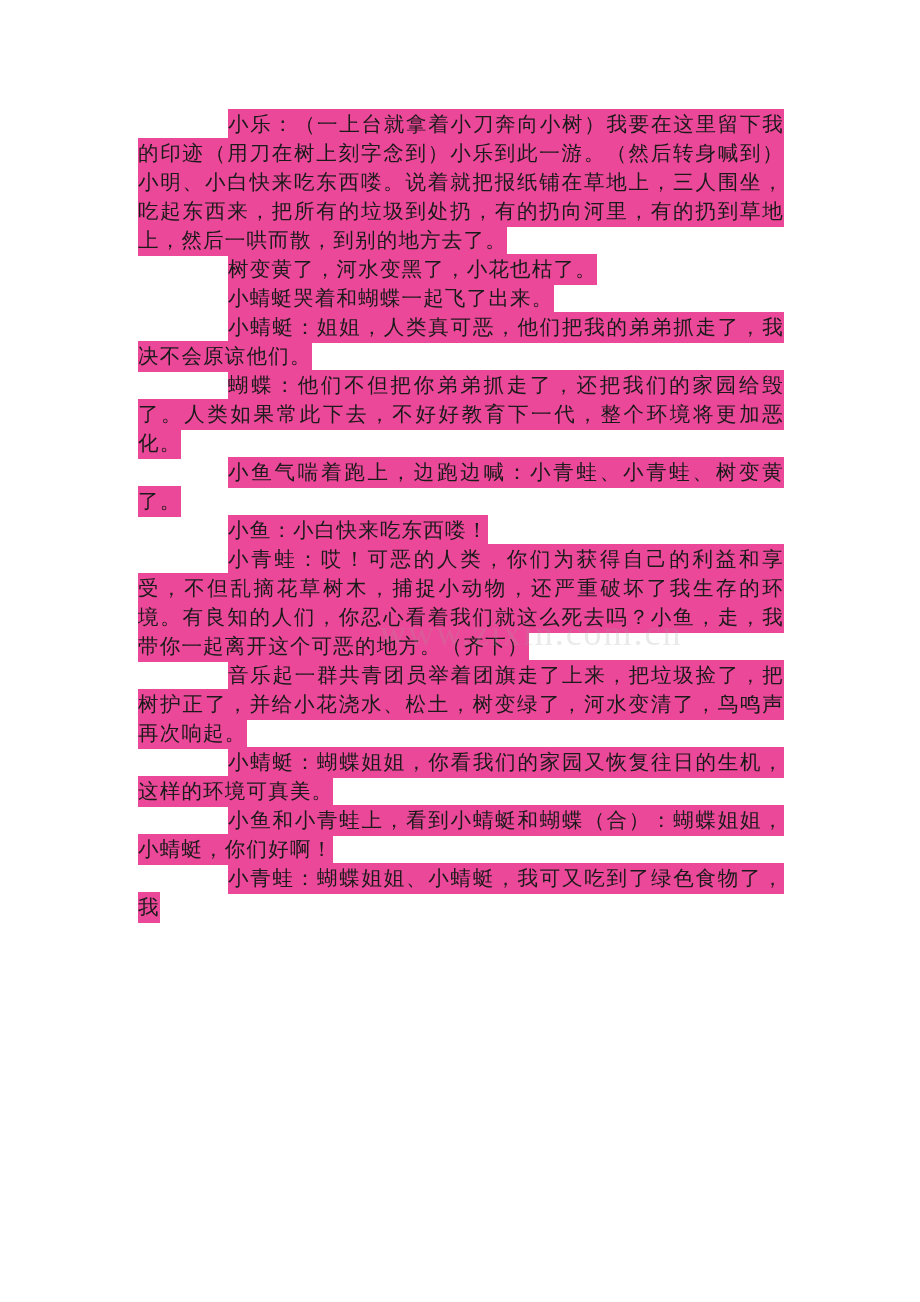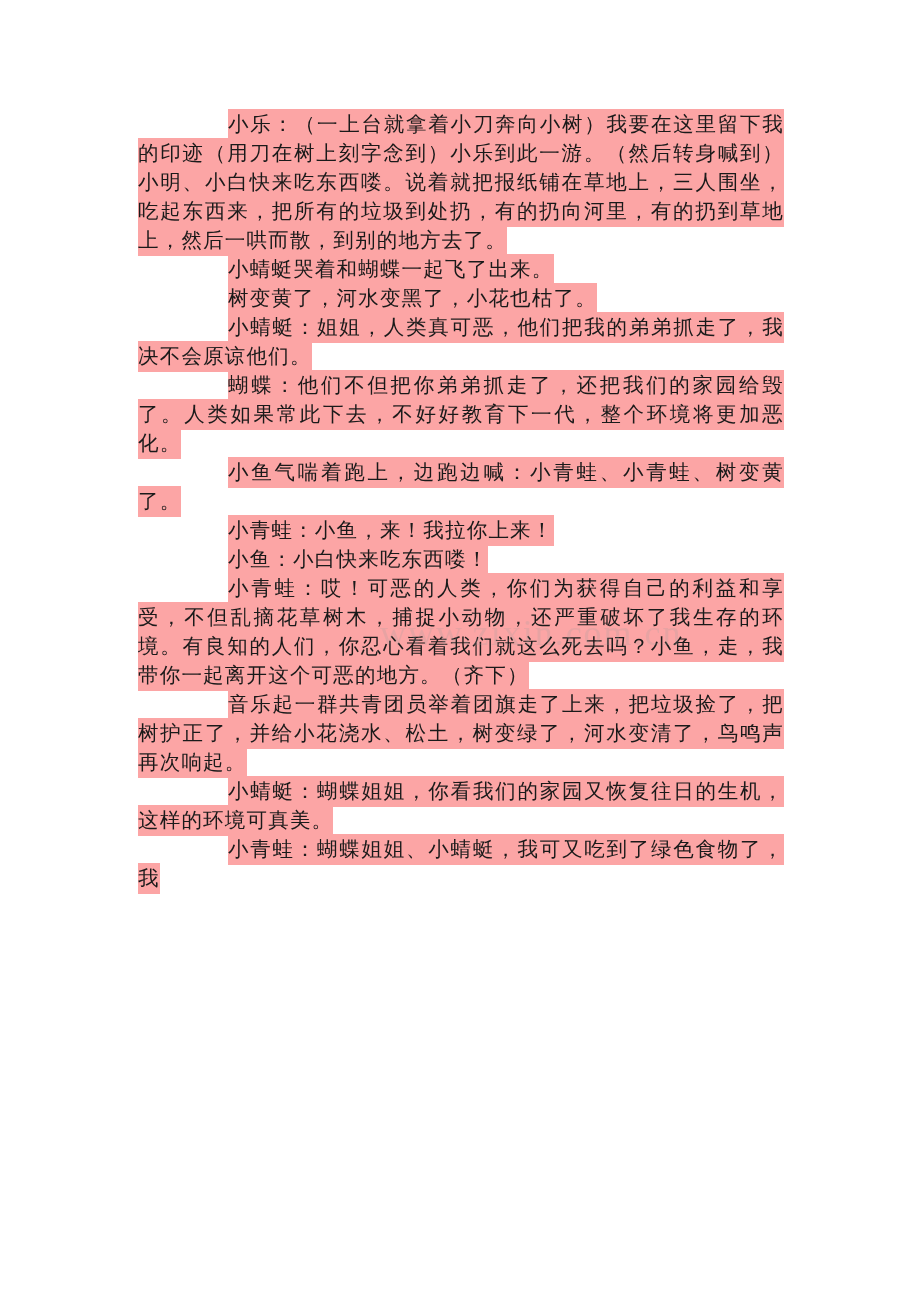--- a/index.html
+++ b/index.html
@@ -25,47 +25,47 @@
       margin: 0;
       padding: 0;
       font-size: 20.5px;
       line-height: 29px;
       letter-spacing: 1.2px;
       text-indent: 90px;
       text-align: justify;
       text-align-last: left;
     }
     .para span.hl {
-      background: #fca5a5;
+      background: #ec4899;
       box-decoration-break: clone;
       -webkit-box-decoration-break: clone;
       padding: 3px 0 4px 0;
     }
     .watermark {
       position: absolute;
       left: 380px;
       top: 612px;
       font-family: Liberation Serif, serif;
       font-size: 36px;
       color: rgba(160,160,160,0.22);
       letter-spacing: 2px;
       pointer-events: none;
     }
   </style>
 </head>
 <body>
 
 <div class="page">
   <p class="para"><span class="hl">小乐：（一上台就拿着小刀奔向小树）我要在这里留下我的印迹（用刀在树上刻字念到）小乐到此一游。（然后转身喊到）小明、小白快来吃东西喽。说着就把报纸铺在草地上，三人围坐，吃起东西来，把所有的垃圾到处扔，有的扔向河里，有的扔到草地上，然后一哄而散，到别的地方去了。</span></p>
+  <p class="para"><span class="hl">树变黄了，河水变黑了，小花也枯了。</span></p>
   <p class="para"><span class="hl">小蜻蜓哭着和蝴蝶一起飞了出来。</span></p>
-  <p class="para"><span class="hl">树变黄了，河水变黑了，小花也枯了。</span></p>
   <p class="para"><span class="hl">小蜻蜓：姐姐，人类真可恶，他们把我的弟弟抓走了，我决不会原谅他们。</span></p>
   <p class="para"><span class="hl">蝴蝶：他们不但把你弟弟抓走了，还把我们的家园给毁了。人类如果常此下去，不好好教育下一代，整个环境将更加恶化。</span></p>
   <p class="para"><span class="hl">小鱼气喘着跑上，边跑边喊：小青蛙、小青蛙、树变黄了。</span></p>
-  <p class="para"><span class="hl">小青蛙：小鱼，来！我拉你上来！</span></p>
   <p class="para"><span class="hl">小鱼：小白快来吃东西喽！</span></p>
   <p class="para"><span class="hl">小青蛙：哎！可恶的人类，你们为获得自己的利益和享受，不但乱摘花草树木，捕捉小动物，还严重破坏了我生存的环境。有良知的人们，你忍心看着我们就这么死去吗？小鱼，走，我带你一起离开这个可恶的地方。（齐下）</span></p>
   <p class="para"><span class="hl">音乐起一群共青团员举着团旗走了上来，把垃圾捡了，把树护正了，并给小花浇水、松土，树变绿了，河水变清了，鸟鸣声再次响起。</span></p>
   <p class="para"><span class="hl">小蜻蜓：蝴蝶姐姐，你看我们的家园又恢复往日的生机，这样的环境可真美。</span></p>
+  <p class="para"><span class="hl">小鱼和小青蛙上，看到小蜻蜓和蝴蝶（合）：蝴蝶姐姐，小蜻蜓，你们好啊！</span></p>
   <p class="para"><span class="hl">小青蛙：蝴蝶姐姐、小蜻蜓，我可又吃到了绿色食物了，我</span></p>
 </div>
 
 <div class="watermark">www.zixin.com.cn</div>
 
 </body></html>

